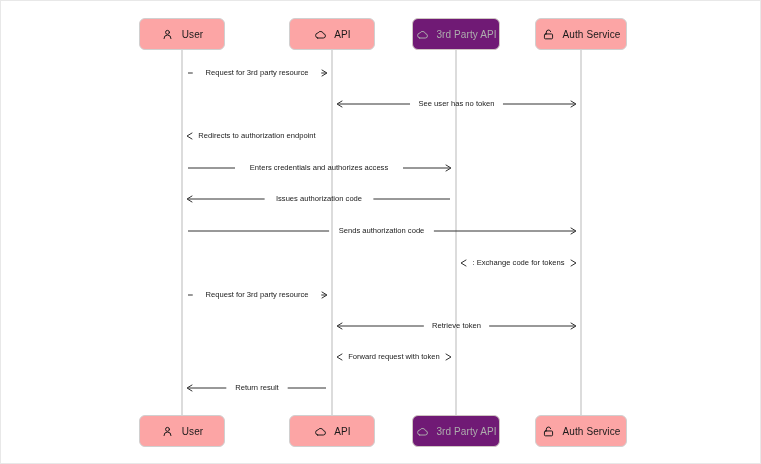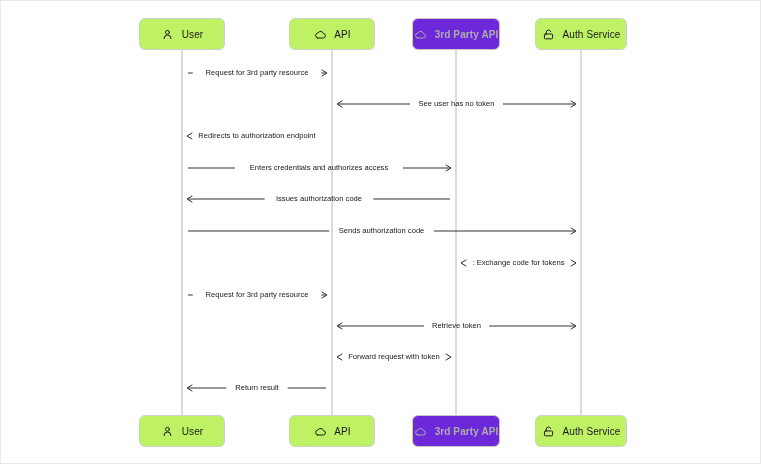--- a/index.html
+++ b/index.html
@@ -44,30 +44,29 @@
   .node-box {
     position: absolute;
     box-sizing: border-box;
     display: flex;
     align-items: center;
     justify-content: center;
     gap: 7px;
     height: 32px;
     border: 1px solid #d0d0d0;
     border-radius: 6px;
-    background: #bef264;
+    background: #fca5a5;
     font-size: 10px;
     color: #1a1a1a;
     letter-spacing: 0.1px;
   }
   .node-box.muted {
-    background: #6d28d9;
+    background: #701a75;
     border-color: #cfc6c3;
     color: #adadad;
-    font-weight: bold;
   }
   .node-icon {
     display: inline-flex;
     align-items: center;
     justify-content: center;
     width: 14px;
     height: 14px;
     flex: none;
   }
   .node-icon svg { display: block; }

